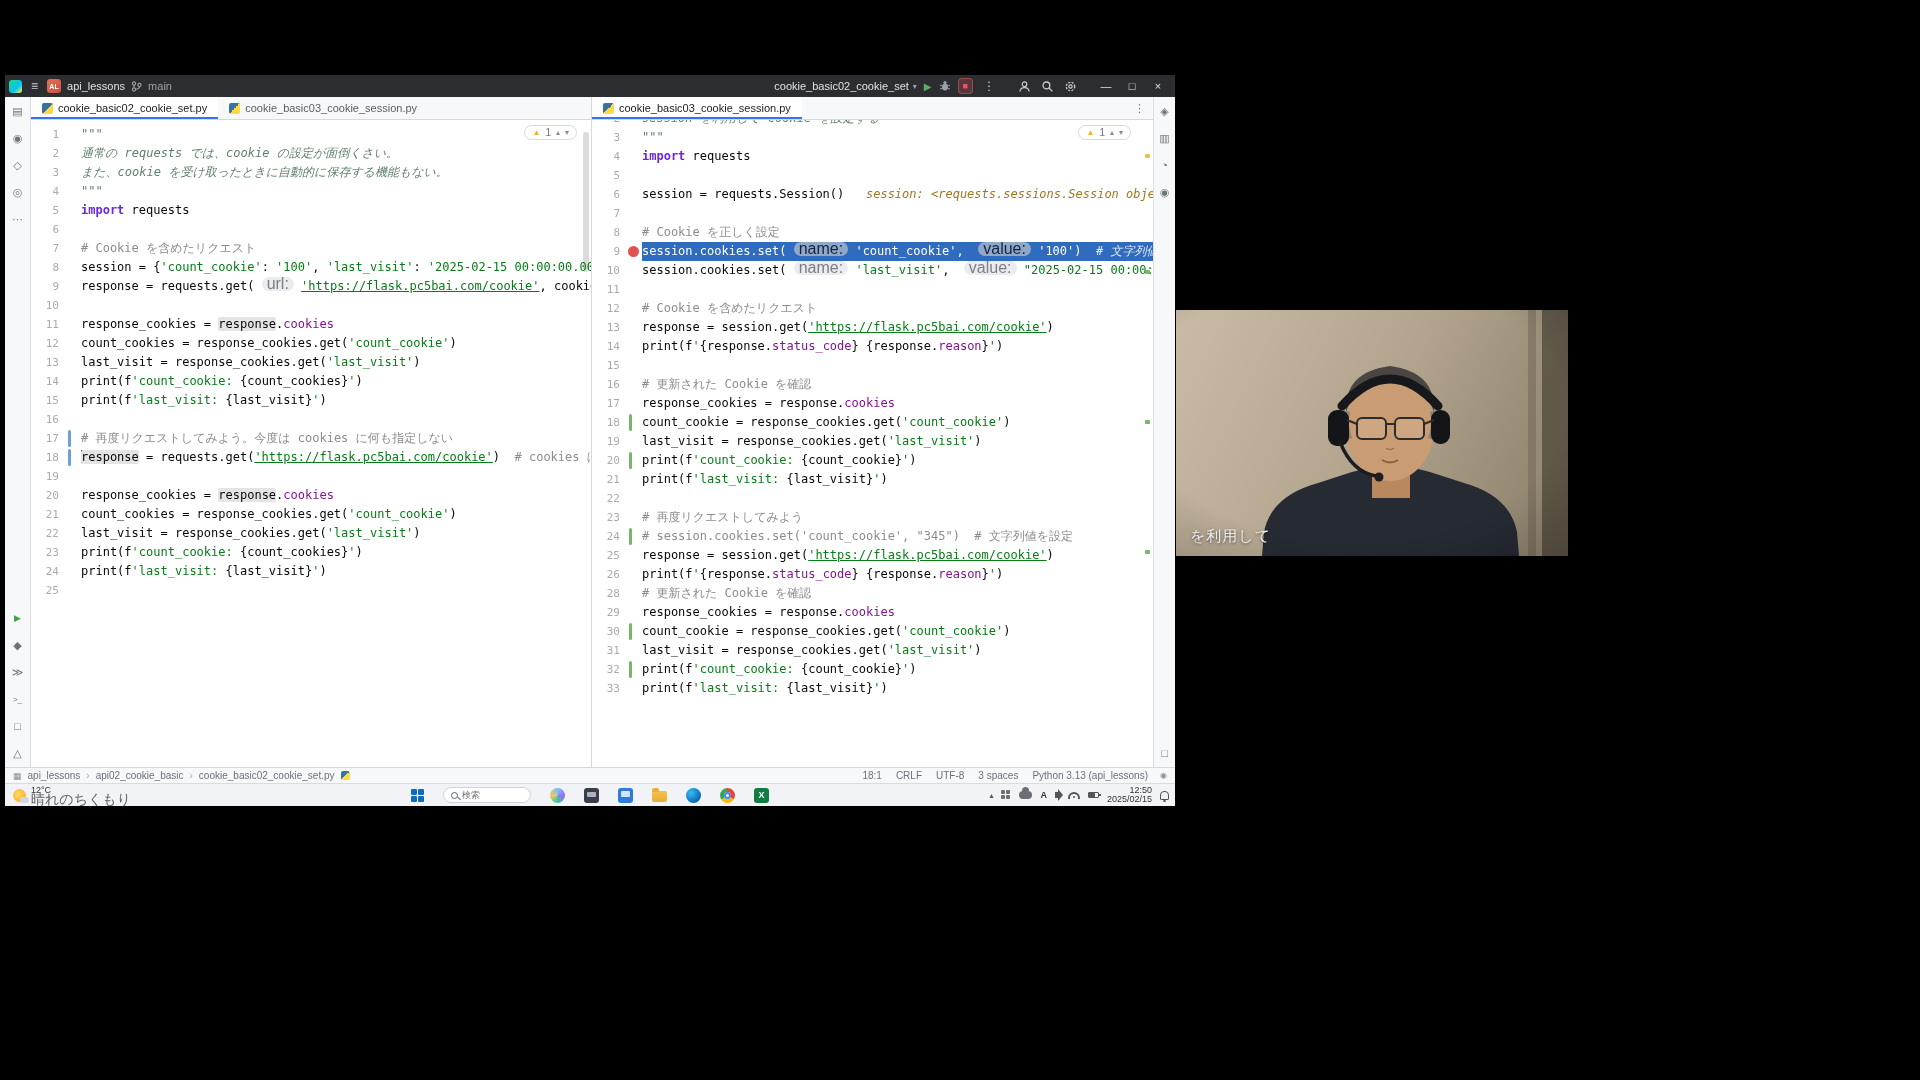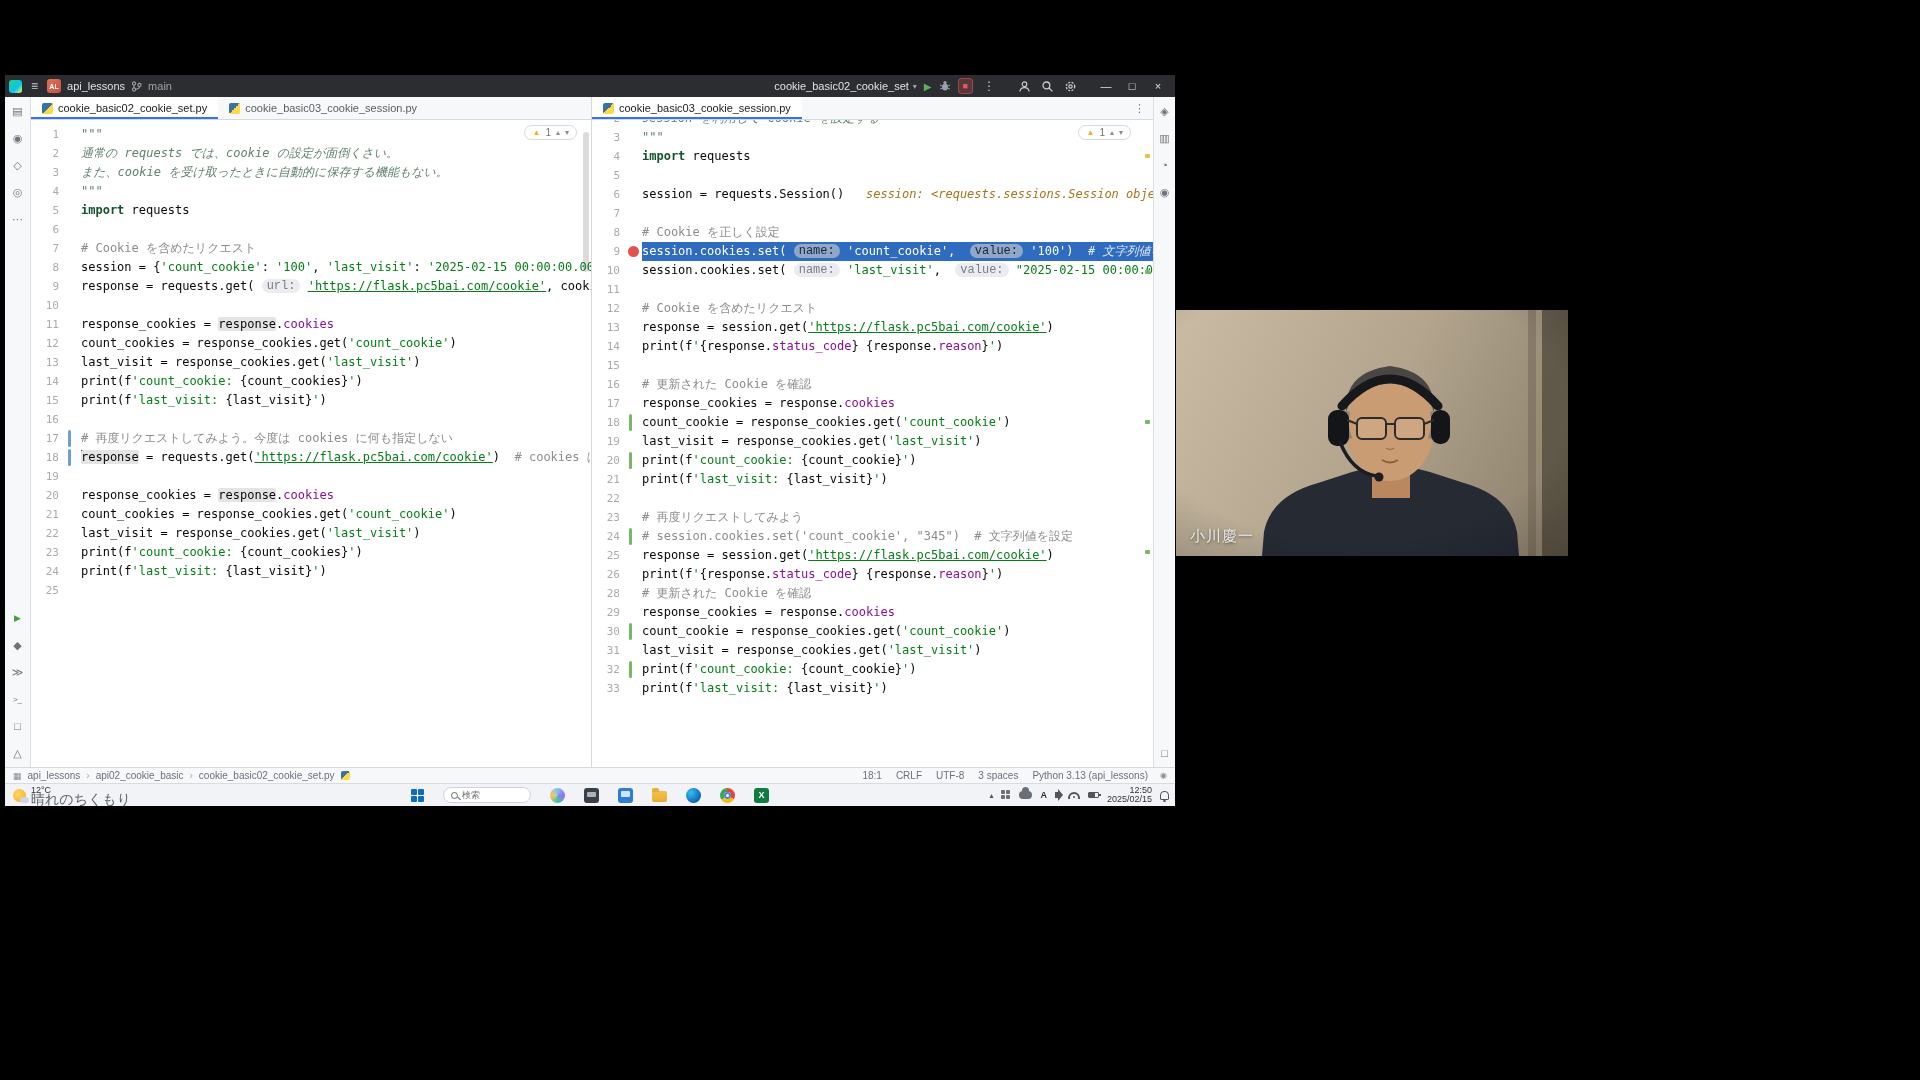--- a/index.html
+++ b/index.html
@@ -49,29 +49,29 @@
   .cl{display:flex;height:19px;line-height:19px;white-space:pre;}
   .ln{width:34px;flex:none;text-align:right;padding-right:6px;color:#a9abb0;font-size:11px;}
   .gut{width:16px;flex:none;position:relative;}
   .bp{position:absolute;right:3px;top:4px;width:11px;height:11px;border-radius:50%;background:#e0524e;}
   .bar{position:absolute;left:3px;top:1px;width:3px;height:17px;border-radius:2px;}
   .bar-green{background:#77b767;}
   .bar-blue{background:#6c9fd4;}
   .code{flex:1;overflow:hidden;color:#080808;}
   .exec .code{background:#2f6cbf;}
   .tk-t{color:#080808;}
-  .tk-k{color:#14532d;font-weight:bold;}
+  .tk-k{color:#6d28d9;font-weight:bold;}
   .tk-s{color:#067d17;}
   .tk-u{color:#067d17;text-decoration:underline;}
   .tk-c{color:#8c8c8c;}
   .tk-d{color:#5f826b;font-style:italic;}
   .tk-a{color:#871094;}
   .tk-g{color:#a1771e;font-style:italic;}
   .tk-uh{background:#e4e4e4;border-radius:2px;}
-  .tk-h,.tk-hc{display:inline-block;border-radius:8px;padding:0 5px;font-size:12px;line-height:14px;vertical-align:1px;font-family:Liberation Mono, monospace;}
+  .tk-h,.tk-hc{display:inline-block;border-radius:8px;padding:0 5px;font-size:16px;line-height:14px;vertical-align:1px;font-family:Liberation Sans, sans-serif;}
   .tk-h{background:#ebecf0;color:#7b7e85;}
   .tk-hc{background:#8fa8c9;color:#16243a;}
   .tk-w{color:#ffffff;}
   .tk-wc{color:#e3ecf7;font-style:italic;}
   .caret{display:inline-block;width:2px;height:13px;background:#111;vertical-align:-2px;margin-right:-2px;}
   .inspect{position:absolute;top:5px;display:flex;align-items:center;gap:5px;background:#fff;border:1px solid #d6d8dd;
     border-radius:9px;padding:1px 7px;font-family:"Liberation Sans",sans-serif;font-size:10px;color:#6f737a;}
   .inspect .warn{color:#edb41e;font-size:8px;}
   .inspect .chev{color:#8a8d93;font-size:8px;}
   .pos-l{right:14px;}
@@ -435,14 +435,14 @@
     <rect x="219" y="108" width="29" height="21" rx="5" fill="rgba(255,255,255,0.10)" stroke="#2c2c2c" stroke-width="2"></rect>
     <path d="M210 114 h9 M181 114 l-10 -4 M248 114 l10 -4" stroke="#2c2c2c" stroke-width="2" fill="none"></path>
 
     <path d="M190 142 q8 5 16 0" stroke="#8a5f3e" stroke-width="2" fill="none" transform="translate(16,8)"></path>
     <path d="M196 136 q4 3 8 0" stroke="#a1744c" stroke-width="1.5" fill="none" transform="translate(14,2)"></path>
 
     <path d="M164 132 Q176 162 200 166" fill="none" stroke="#1c1d21" stroke-width="3.4"></path>
     <circle cx="203" cy="167" r="4.5" fill="#1c1d21"></circle>
     <rect width="392" height="246" fill="url(#vig)"></rect>
   </svg>
-  <span class="cam-name">小川慶一</span>
+  <span class="cam-name">を利用して</span>
 </div>
 
 </body></html>

